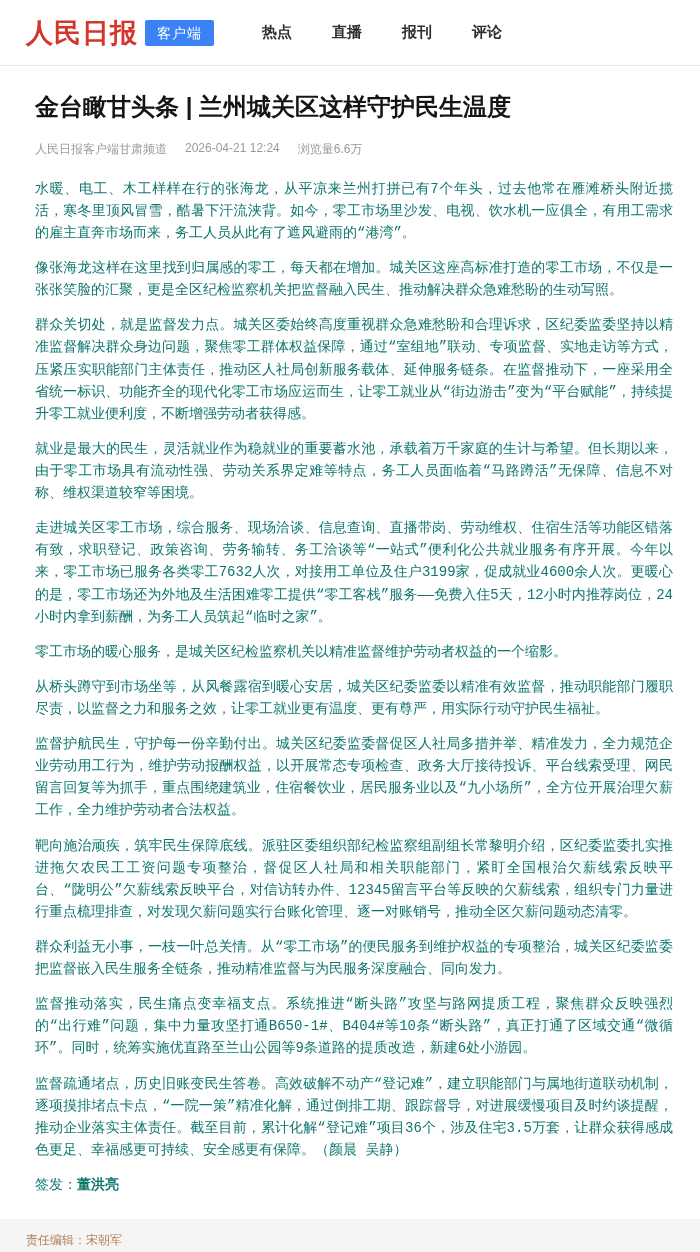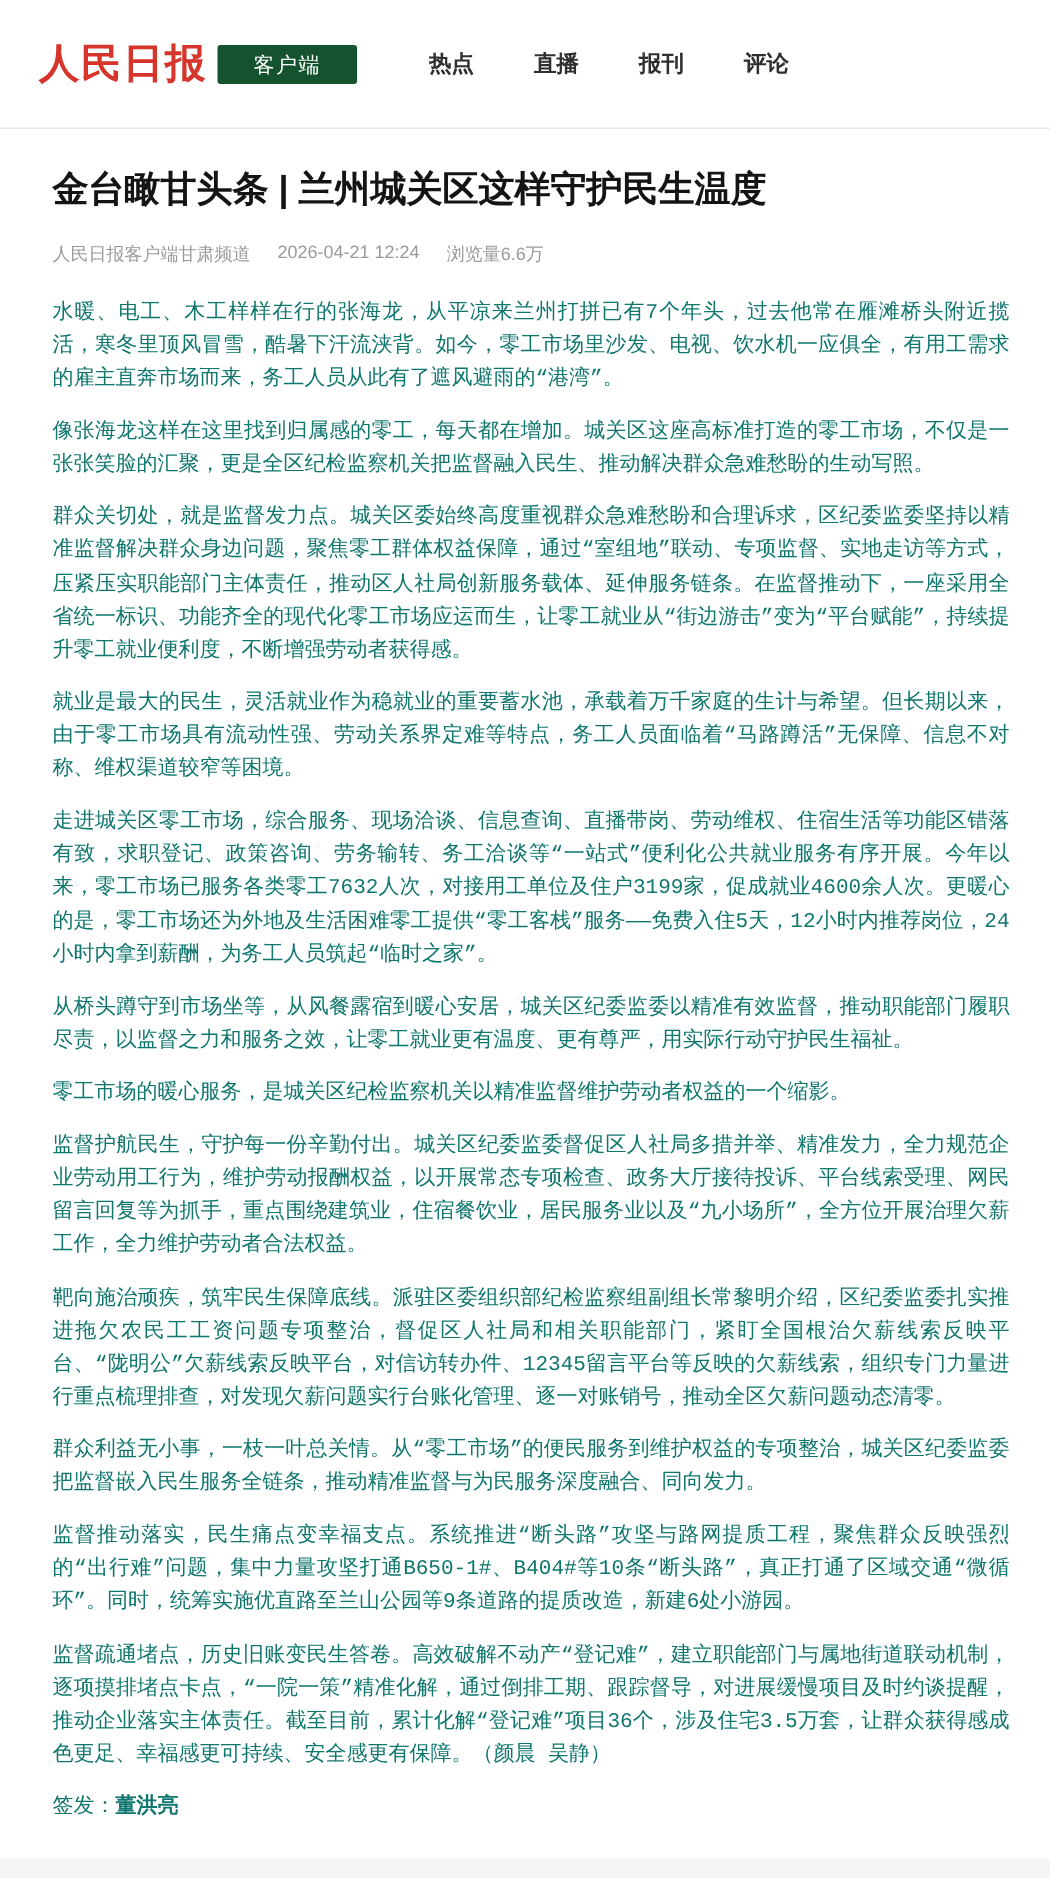--- a/index.html
+++ b/index.html
@@ -11,45 +11,45 @@
     margin: 0 auto;
     background: #ffffff;
     display: flex;
     flex-direction: column;
   }
 
   
   .header {
     display: flex;
     align-items: center;
-    height: 86px;
+    height: 66px;
     padding: 0 26px;
     border-bottom: 1px solid #e9e9e9;
     flex: 0 0 auto;
   }
   .logo {
     display: flex;
     align-items: center;
     cursor: pointer;
   }
   .logo-text {
     color: #d5352a;
     font-family: "DejaVu Serif", serif;
     font-weight: 700;
     font-size: 27px;
     letter-spacing: 1px;
     line-height: 1;
   }
   .logo-badge {
     margin-left: 7px;
-    background: #14532d;
+    background: #3b82f6;
     color: #ffffff;
     font-size: 14px;
     line-height: 1;
-    padding: 6px 24px;
+    padding: 6px 12px;
     border-radius: 2px;
     letter-spacing: 1px;
     text-align: center;
   }
   .nav {
     display: flex;
     margin-left: 48px;
     gap: 40px;
     font-weight: bold;
   }
@@ -130,22 +130,22 @@
       <span>2026-04-21 12:24</span>
       <span>浏览量6.6万</span>
     </div>
 
     <div class="article-body">
       <p>水暖、电工、木工样样在行的张海龙，从平凉来兰州打拼已有7个年头，过去他常在雁滩桥头附近揽活，寒冬里顶风冒雪，酷暑下汗流浃背。如今，零工市场里沙发、电视、饮水机一应俱全，有用工需求的雇主直奔市场而来，务工人员从此有了遮风避雨的“港湾”。</p>
       <p>像张海龙这样在这里找到归属感的零工，每天都在增加。城关区这座高标准打造的零工市场，不仅是一张张笑脸的汇聚，更是全区纪检监察机关把监督融入民生、推动解决群众急难愁盼的生动写照。</p>
       <p>群众关切处，就是监督发力点。城关区委始终高度重视群众急难愁盼和合理诉求，区纪委监委坚持以精准监督解决群众身边问题，聚焦零工群体权益保障，通过“室组地”联动、专项监督、实地走访等方式，压紧压实职能部门主体责任，推动区人社局创新服务载体、延伸服务链条。在监督推动下，一座采用全省统一标识、功能齐全的现代化零工市场应运而生，让零工就业从“街边游击”变为“平台赋能”，持续提升零工就业便利度，不断增强劳动者获得感。</p>
       <p>就业是最大的民生，灵活就业作为稳就业的重要蓄水池，承载着万千家庭的生计与希望。但长期以来，由于零工市场具有流动性强、劳动关系界定难等特点，务工人员面临着“马路蹲活”无保障、信息不对称、维权渠道较窄等困境。</p>
       <p>走进城关区零工市场，综合服务、现场洽谈、信息查询、直播带岗、劳动维权、住宿生活等功能区错落有致，求职登记、政策咨询、劳务输转、务工洽谈等“一站式”便利化公共就业服务有序开展。今年以来，零工市场已服务各类零工7632人次，对接用工单位及住户3199家，促成就业4600余人次。更暖心的是，零工市场还为外地及生活困难零工提供“零工客栈”服务——免费入住5天，12小时内推荐岗位，24小时内拿到薪酬，为务工人员筑起“临时之家”。</p>
+      <p>零工市场的暖心服务，是城关区纪检监察机关以精准监督维护劳动者权益的一个缩影。</p>
       <p>从桥头蹲守到市场坐等，从风餐露宿到暖心安居，城关区纪委监委以精准有效监督，推动职能部门履职尽责，以监督之力和服务之效，让零工就业更有温度、更有尊严，用实际行动守护民生福祉。</p>
-      <p>零工市场的暖心服务，是城关区纪检监察机关以精准监督维护劳动者权益的一个缩影。</p>
       <p>监督护航民生，守护每一份辛勤付出。城关区纪委监委督促区人社局多措并举、精准发力，全力规范企业劳动用工行为，维护劳动报酬权益，以开展常态专项检查、政务大厅接待投诉、平台线索受理、网民留言回复等为抓手，重点围绕建筑业，住宿餐饮业，居民服务业以及“九小场所”，全方位开展治理欠薪工作，全力维护劳动者合法权益。</p>
       <p>靶向施治顽疾，筑牢民生保障底线。派驻区委组织部纪检监察组副组长常黎明介绍，区纪委监委扎实推进拖欠农民工工资问题专项整治，督促区人社局和相关职能部门，紧盯全国根治欠薪线索反映平台、“陇明公”欠薪线索反映平台，对信访转办件、12345留言平台等反映的欠薪线索，组织专门力量进行重点梳理排查，对发现欠薪问题实行台账化管理、逐一对账销号，推动全区欠薪问题动态清零。</p>
       <p>群众利益无小事，一枝一叶总关情。从“零工市场”的便民服务到维护权益的专项整治，城关区纪委监委把监督嵌入民生服务全链条，推动精准监督与为民服务深度融合、同向发力。</p>
       <p>监督推动落实，民生痛点变幸福支点。系统推进“断头路”攻坚与路网提质工程，聚焦群众反映强烈的“出行难”问题，集中力量攻坚打通B650-1#、B404#等10条“断头路”，真正打通了区域交通“微循环”。同时，统筹实施优直路至兰山公园等9条道路的提质改造，新建6处小游园。</p>
       <p>监督疏通堵点，历史旧账变民生答卷。高效破解不动产“登记难”，建立职能部门与属地街道联动机制，逐项摸排堵点卡点，“一院一策”精准化解，通过倒排工期、跟踪督导，对进展缓慢项目及时约谈提醒，推动企业落实主体责任。截至目前，累计化解“登记难”项目36个，涉及住宅3.5万套，让群众获得感成色更足、幸福感更可持续、安全感更有保障。（颜晨 吴静）</p>
 
       <p class="signoff">
         <span>签发：</span><span class="signoff-name">董洪亮</span>
       </p>
     </div>

